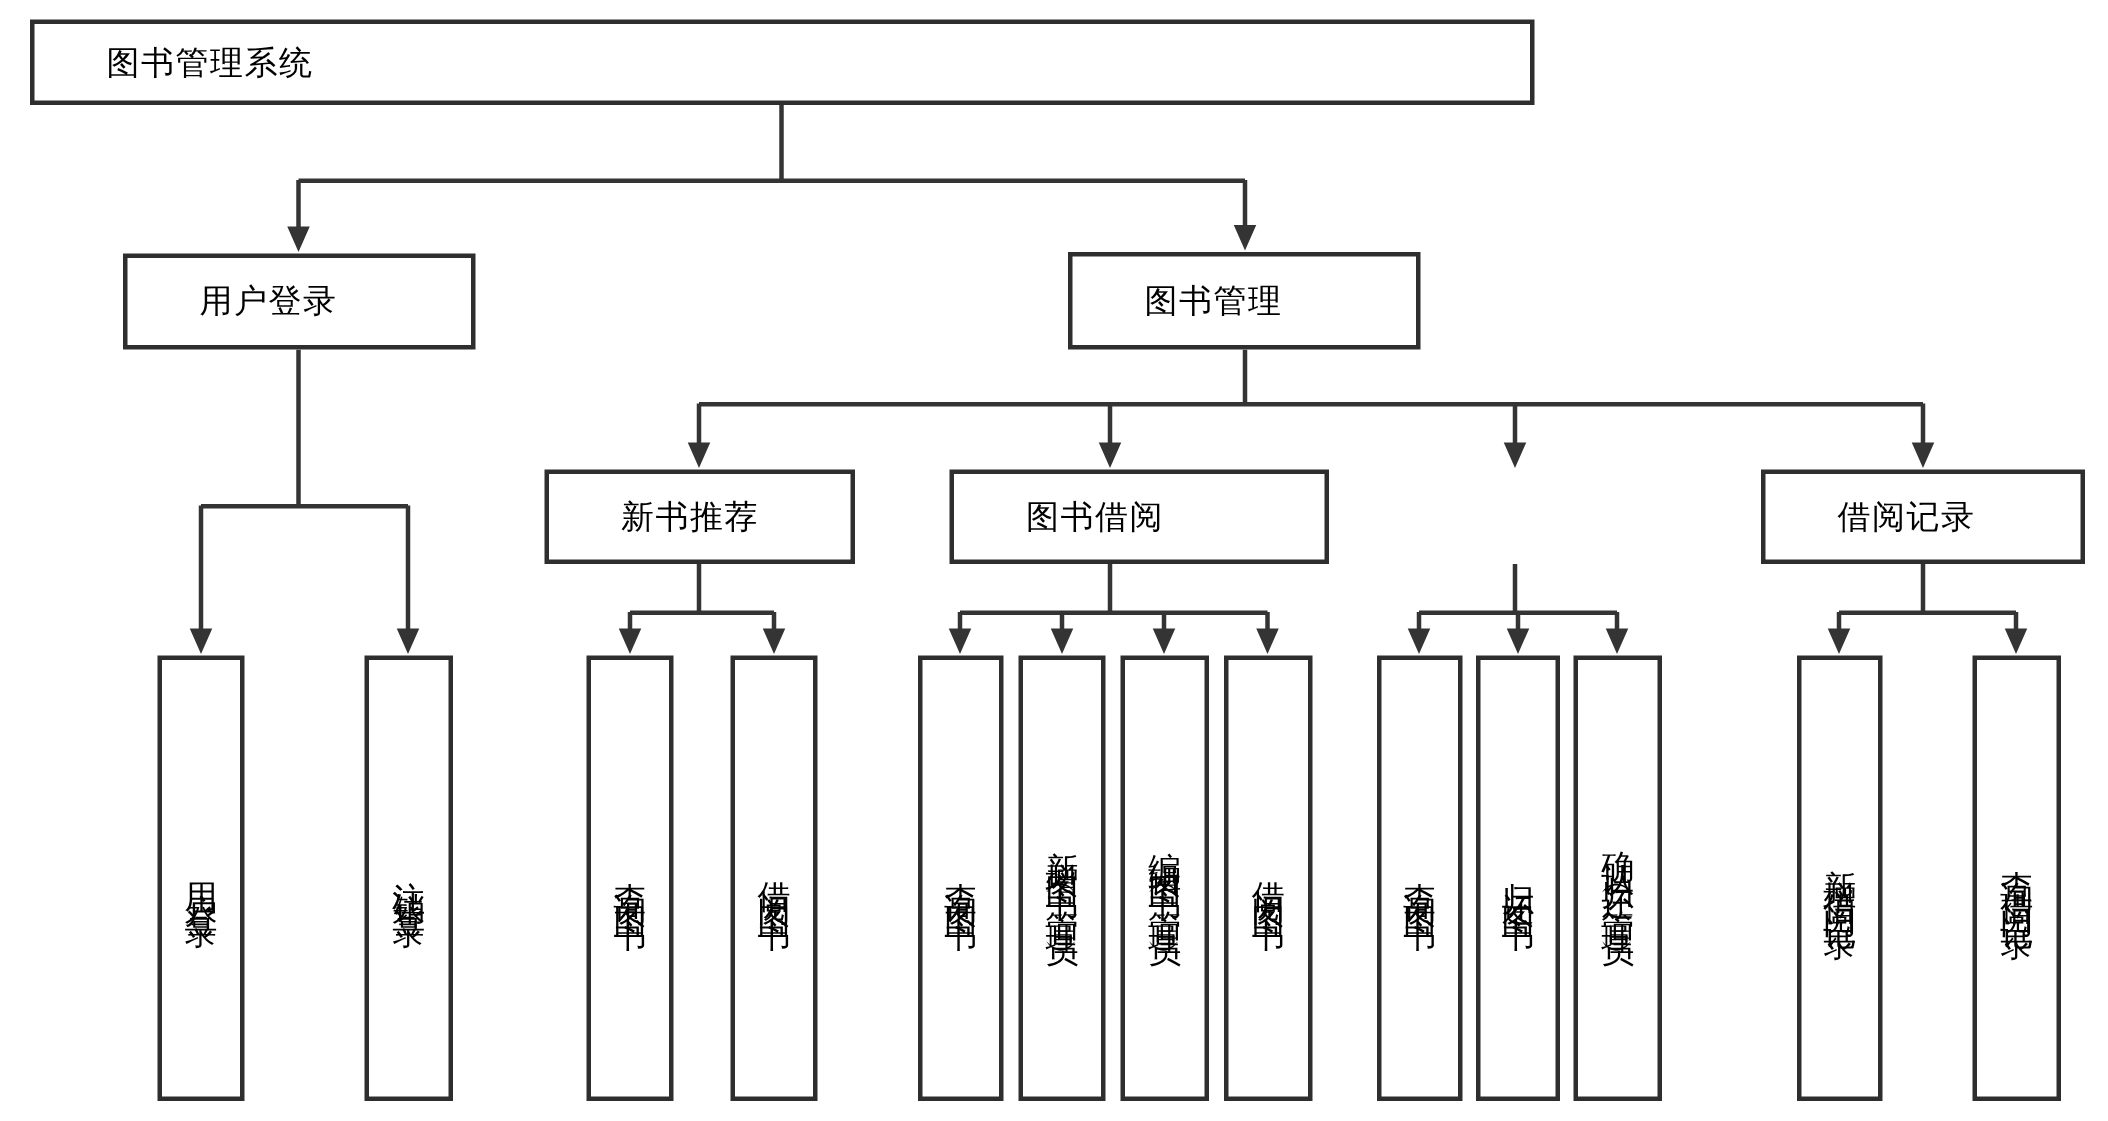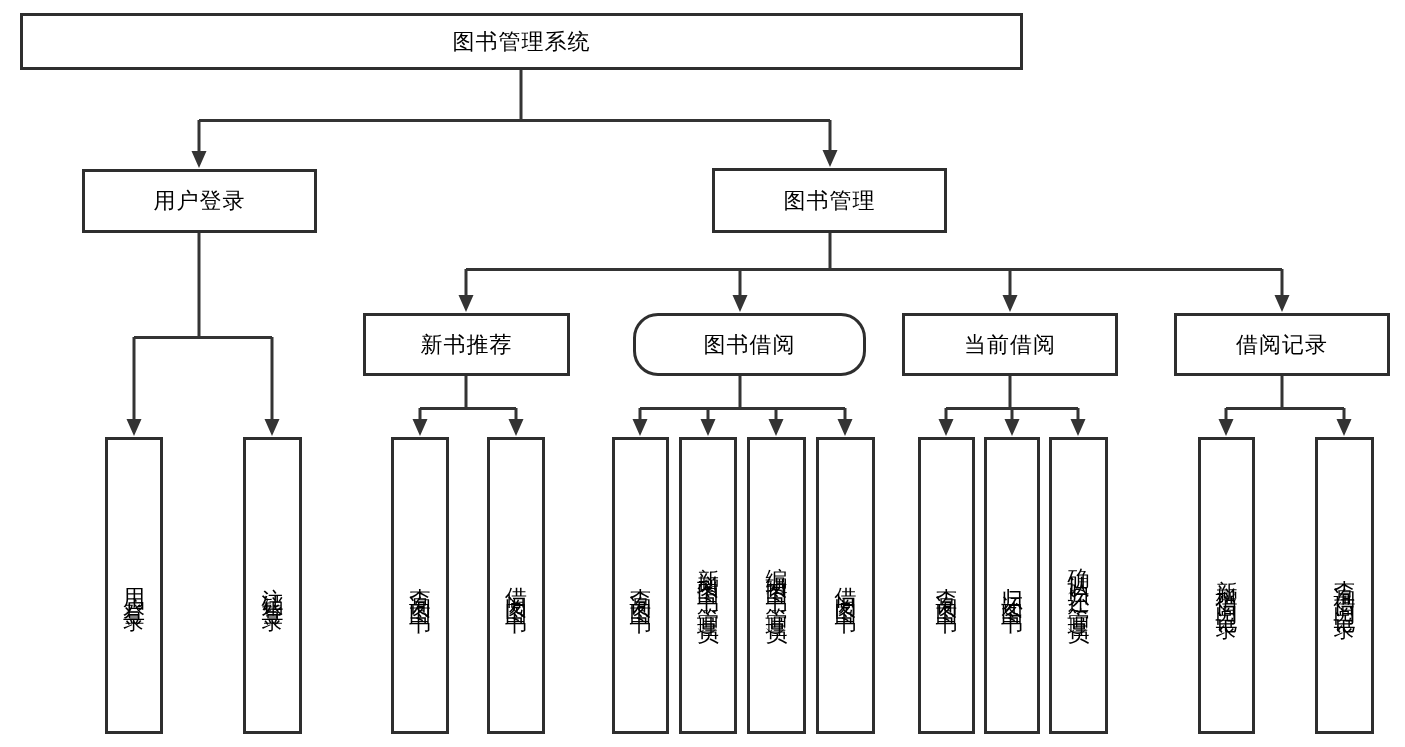--- a/index.html
+++ b/index.html
@@ -20,25 +20,26 @@
   }
   #connectors{
     position:absolute;left:0;top:0;width:1405px;height:747px;
     z-index:1;
   }
   .hbox{
     position:absolute;
     box-sizing:border-box;
     border:3px solid var(--border);
     background:#fff;
-    display:flex;align-items:center;justify-content:center;
+    display:flex;align-items:center;
     font-size:22px;
     letter-spacing:1px;
     z-index:2;
     white-space:nowrap;
+    padding-left:48px;
   }
   .vbox{
     position:absolute;
     box-sizing:border-box;
     border:3px solid var(--border);
     background:#fff;
     display:flex;align-items:center;justify-content:center;
     z-index:2;
   }
   .vbox .vtext{
@@ -126,25 +127,22 @@
   <div class="hbox" style="left:82px;top:169px;width:235px;height:64px;">
     <span>用户登录</span>
   </div>
   <div class="hbox" style="left:712px;top:168px;width:235px;height:65px;">
     <span>图书管理</span>
   </div>
 
   <div class="hbox" style="left:363px;top:313px;width:207px;height:63px;">
     <span>新书推荐</span>
   </div>
-  <div class="hbox" style="left:633px;top:313px;width:233px;height:63px;border-radius:25px;">
+  <div class="hbox" style="left:633px;top:313px;width:253px;height:63px;">
     <span>图书借阅</span>
-  </div>
-  <div class="hbox" style="left:902px;top:313px;width:216px;height:63px;">
-    <span>当前借阅</span>
   </div>
   <div class="hbox" style="left:1174px;top:313px;width:216px;height:63px;">
     <span>借阅记录</span>
   </div>
 
   <div class="vbox" style="left:105px;top:437px;width:58px;height:297px;">
     <span class="vtext">用户登录</span>
   </div>
   <div class="vbox" style="left:243px;top:437px;width:59px;height:297px;">
     <span class="vtext">注销登录</span>

